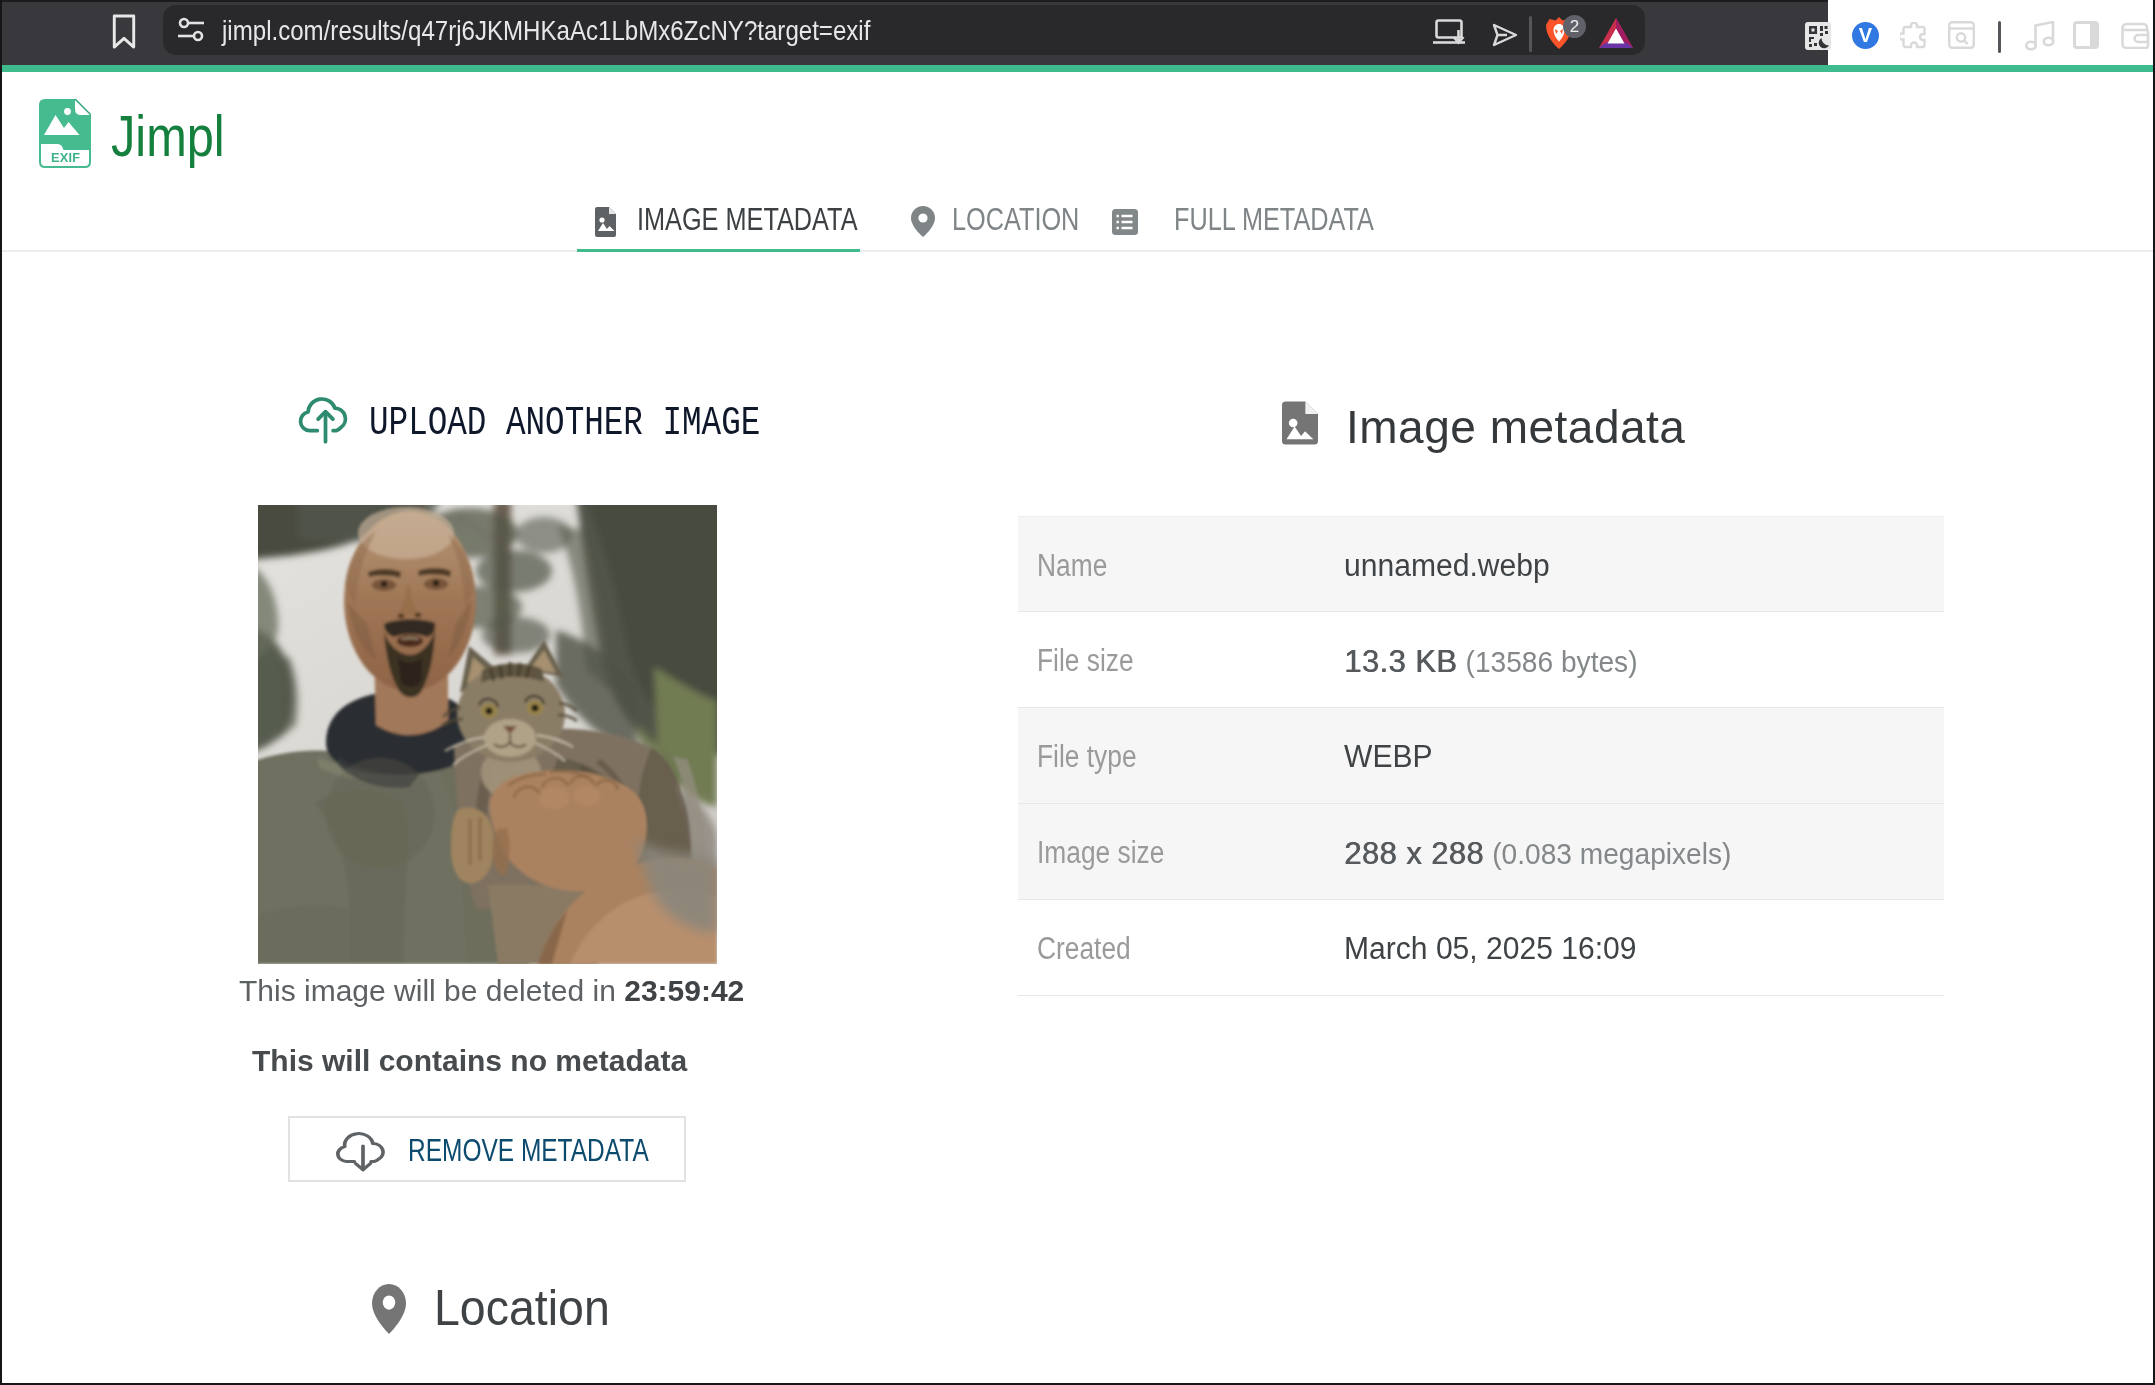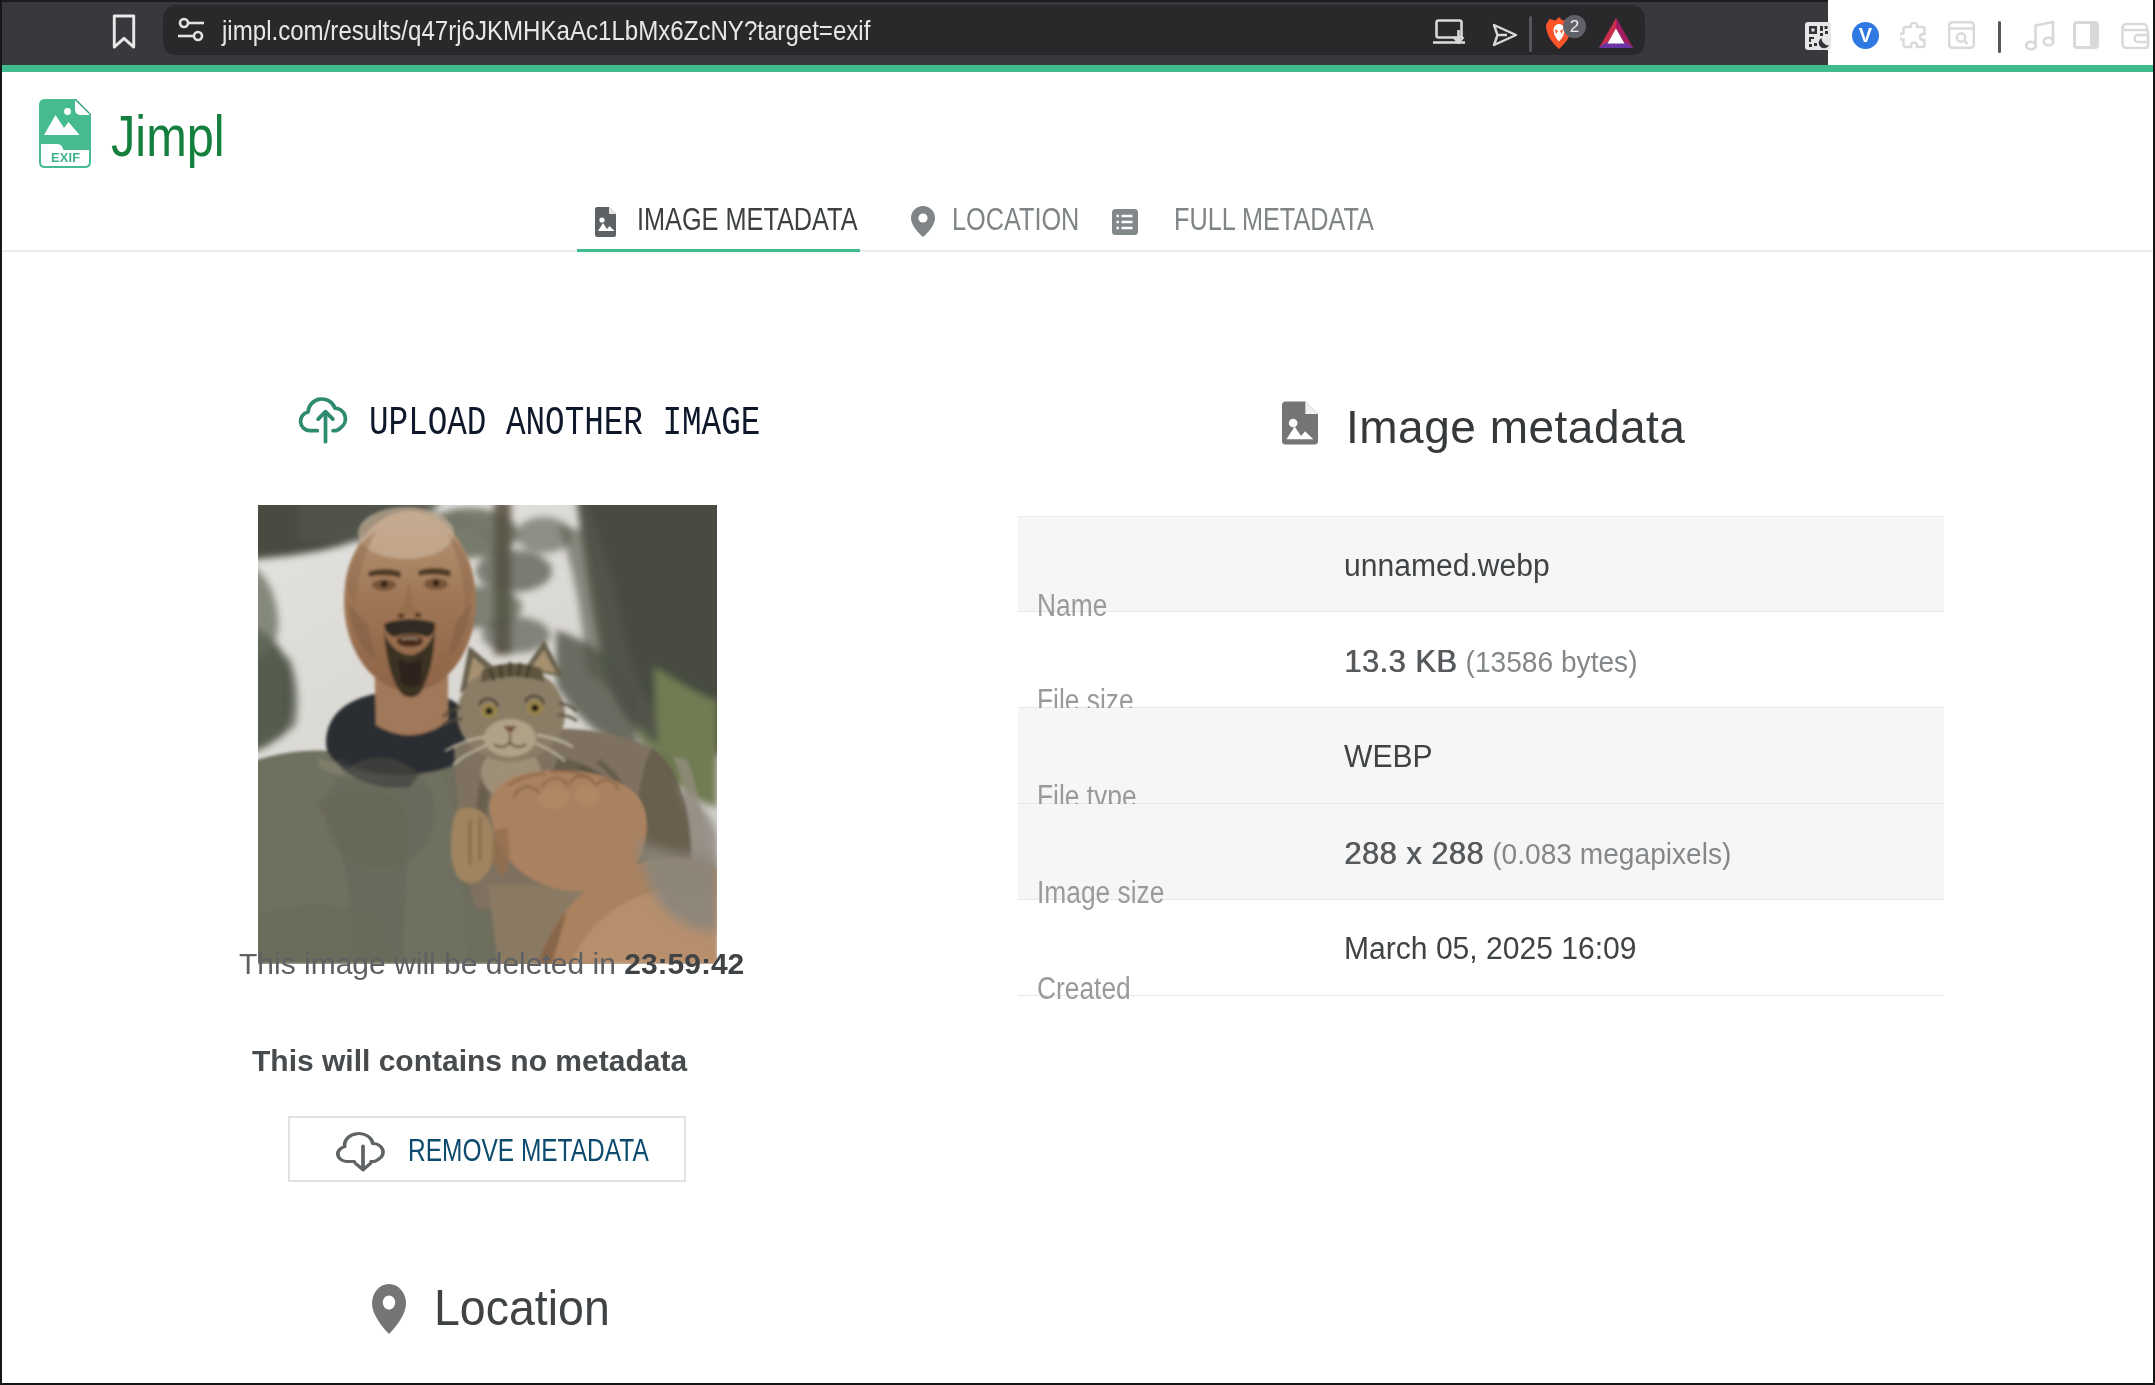--- a/index.html
+++ b/index.html
@@ -20,34 +20,34 @@
 
 #tabline { position:absolute; left:0; top:250px; width:2155px; height:2px; background:#ececec; }
 #tabgreen { position:absolute; left:577px; top:249px; width:283px; height:3px; background:#41ba8c; }
 .tabtext { position:absolute; top:201px; font-size:32px; white-space:nowrap; transform:scaleX(0.79); transform-origin:0 0; }
 .tabicon { position:absolute; top:208px; }
 
 .sqz { display:inline-block; transform:scaleX(0.85); transform-origin:0 0; white-space:nowrap; }
 #uplink { position:absolute; left:369px; top:401px; font-size:40px; color:#0f172a;font-family:Liberation Mono, monospace; }
 #uplink .sqz { transform:scaleX(0.815); }
 #photo { position:absolute; left:258px; top:505px; width:459px; height:459px; }
-#delline { position:absolute; left:239px; top:947px; font-size:30px; color:#5d6163; white-space:nowrap; }
+#delline { position:absolute; left:239px; top:974px; font-size:30px; color:#5d6163; white-space:nowrap; }
 #delline .sqz { transform:none; }
 #nometa { position:absolute; left:252px; top:1044px; font-size:30px; font-weight:bold; color:#474b4d; white-space:nowrap; }
 #nometa .sqz { transform:none; }
 #rmbtn { position:absolute; left:288px; top:1116px; width:398px; height:66px; border:2px solid #e2e2e2; background:#fff; }
 #rmtext { position:absolute; left:408px; top:1132px; font-size:32px; color:#0c4a6e; }
 #rmtext .sqz { transform:scaleX(0.765); }
 
 #mhead { position:absolute; left:1346px; top:400px; font-size:46px; color:#36393b; letter-spacing:0.5px; white-space:nowrap; }
 #mtable { position:absolute; left:1018px; top:516px; width:926px; }
 .mrow { position:relative; width:926px; height:96px; border-bottom:1px solid #e7e7e7; }
 .mrow.g { background:#f6f6f6; }
 .mrow:first-child { border-top:1px solid #ededed; }
-.mlabel { position:absolute; left:19px; top:31px; font-size:31px; color:#9a9a9a;margin-top:40px; }
+.mlabel { position:absolute; left:19px; top:31px; font-size:31px; color:#9a9a9a; }
 .mval { position:absolute; left:326px; top:31px; font-size:31px; color:#3f4345; white-space:nowrap; }
 .mval .sqz { transform:scaleX(0.97); }
 .mbold { font-weight:normal; font-size:32px; color:#565a5d; text-shadow:0.7px 0 0 #565a5d; letter-spacing:0.4px; }
 .msmall { font-size:29px; color:#84888a; }
 
 #lochead { position:absolute; left:434px; top:1279px; font-size:50px; color:#3f4345; white-space:nowrap; }
 #lochead span { display:inline-block; transform:scaleX(0.93); transform-origin:0 0; }
 </style>
 </head>
 <body>

